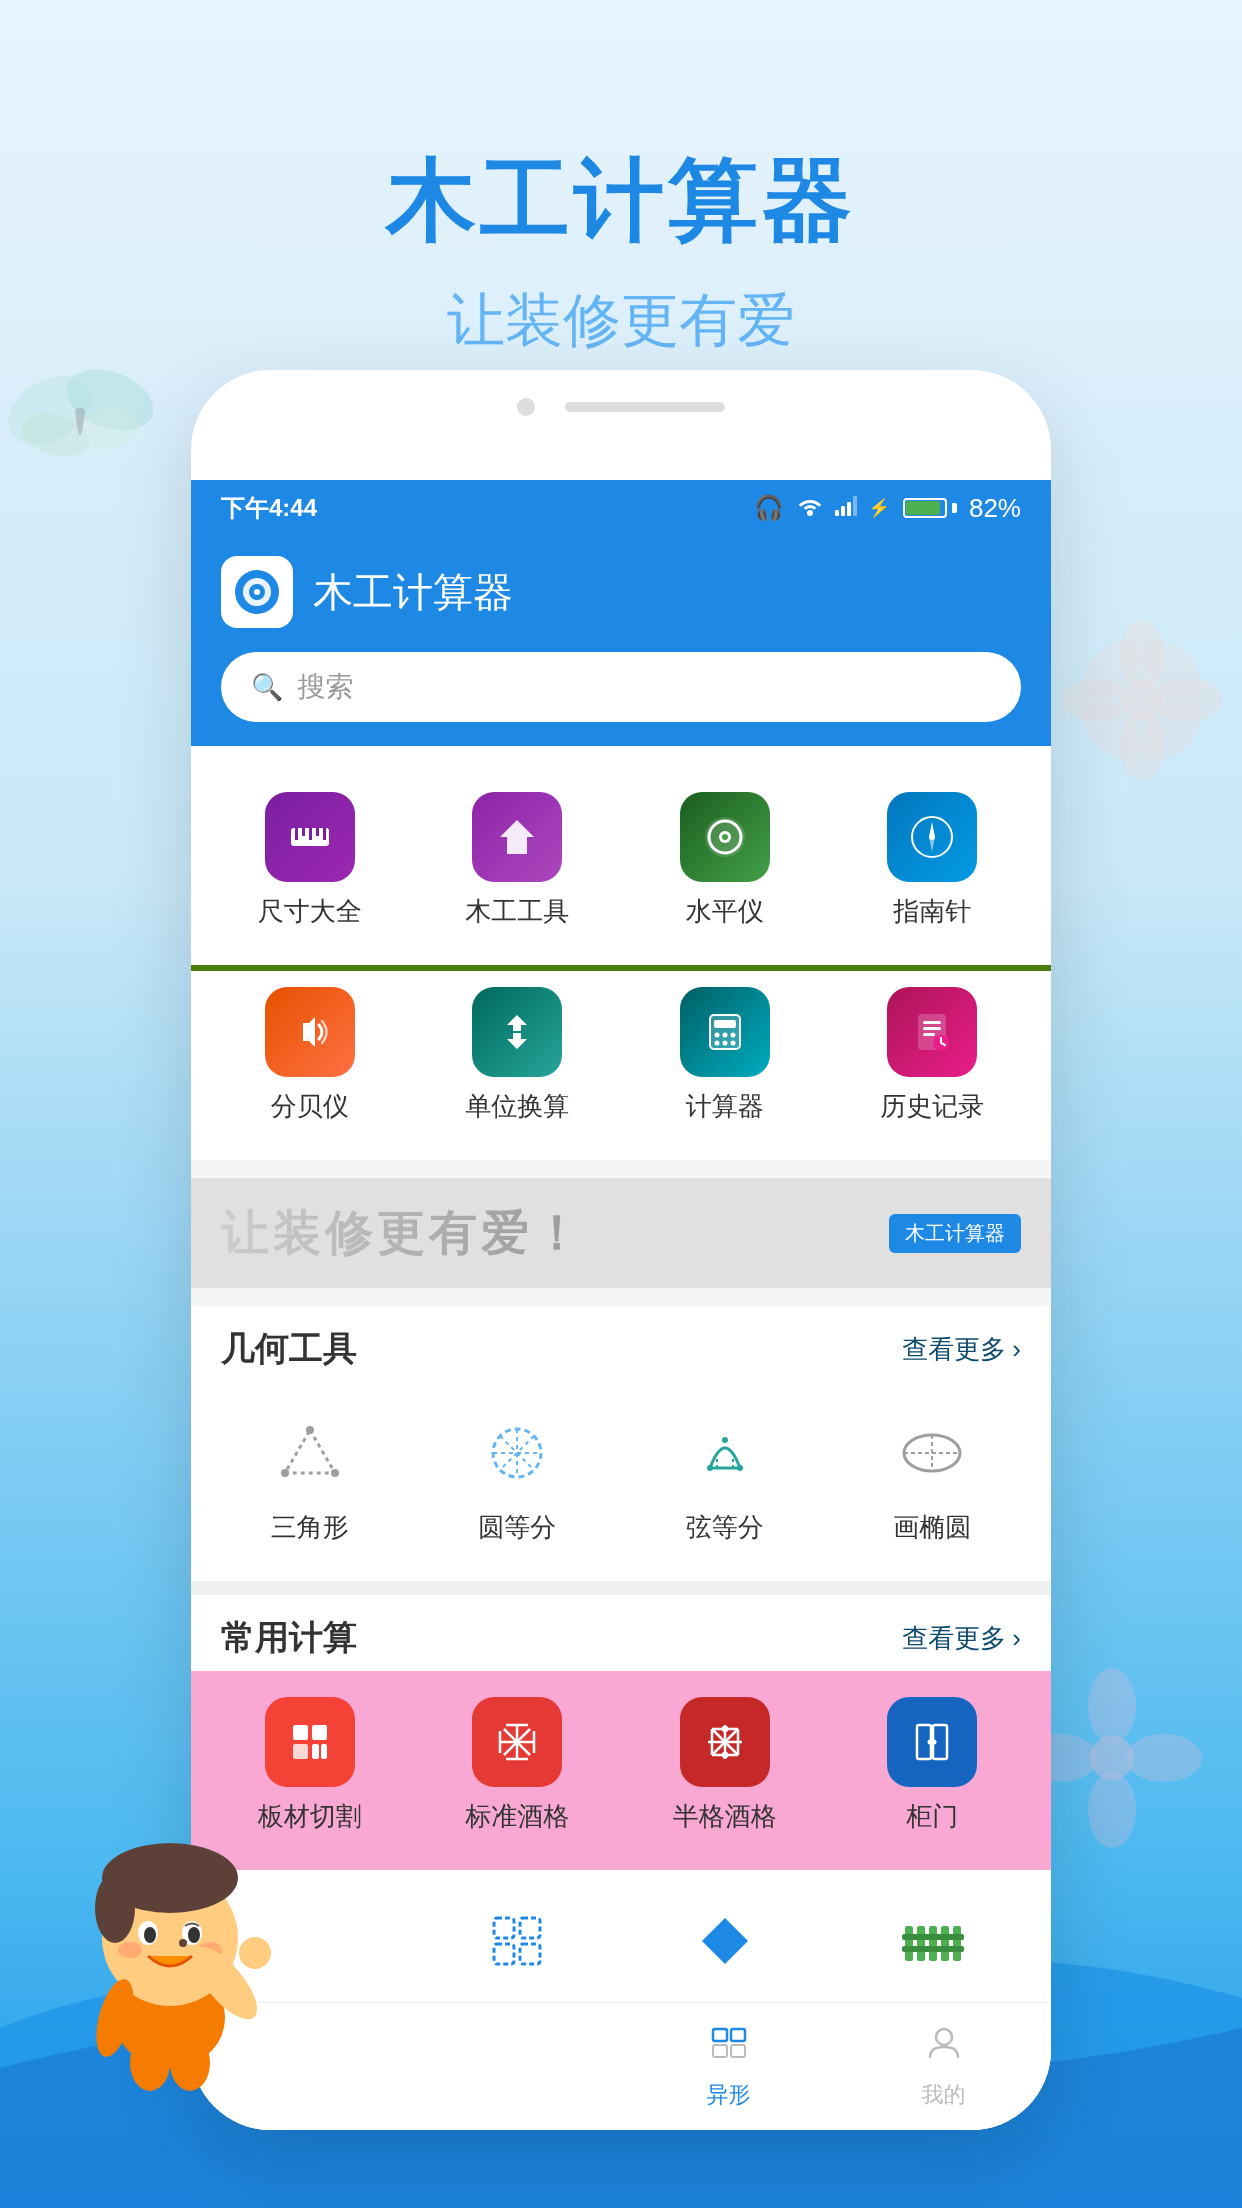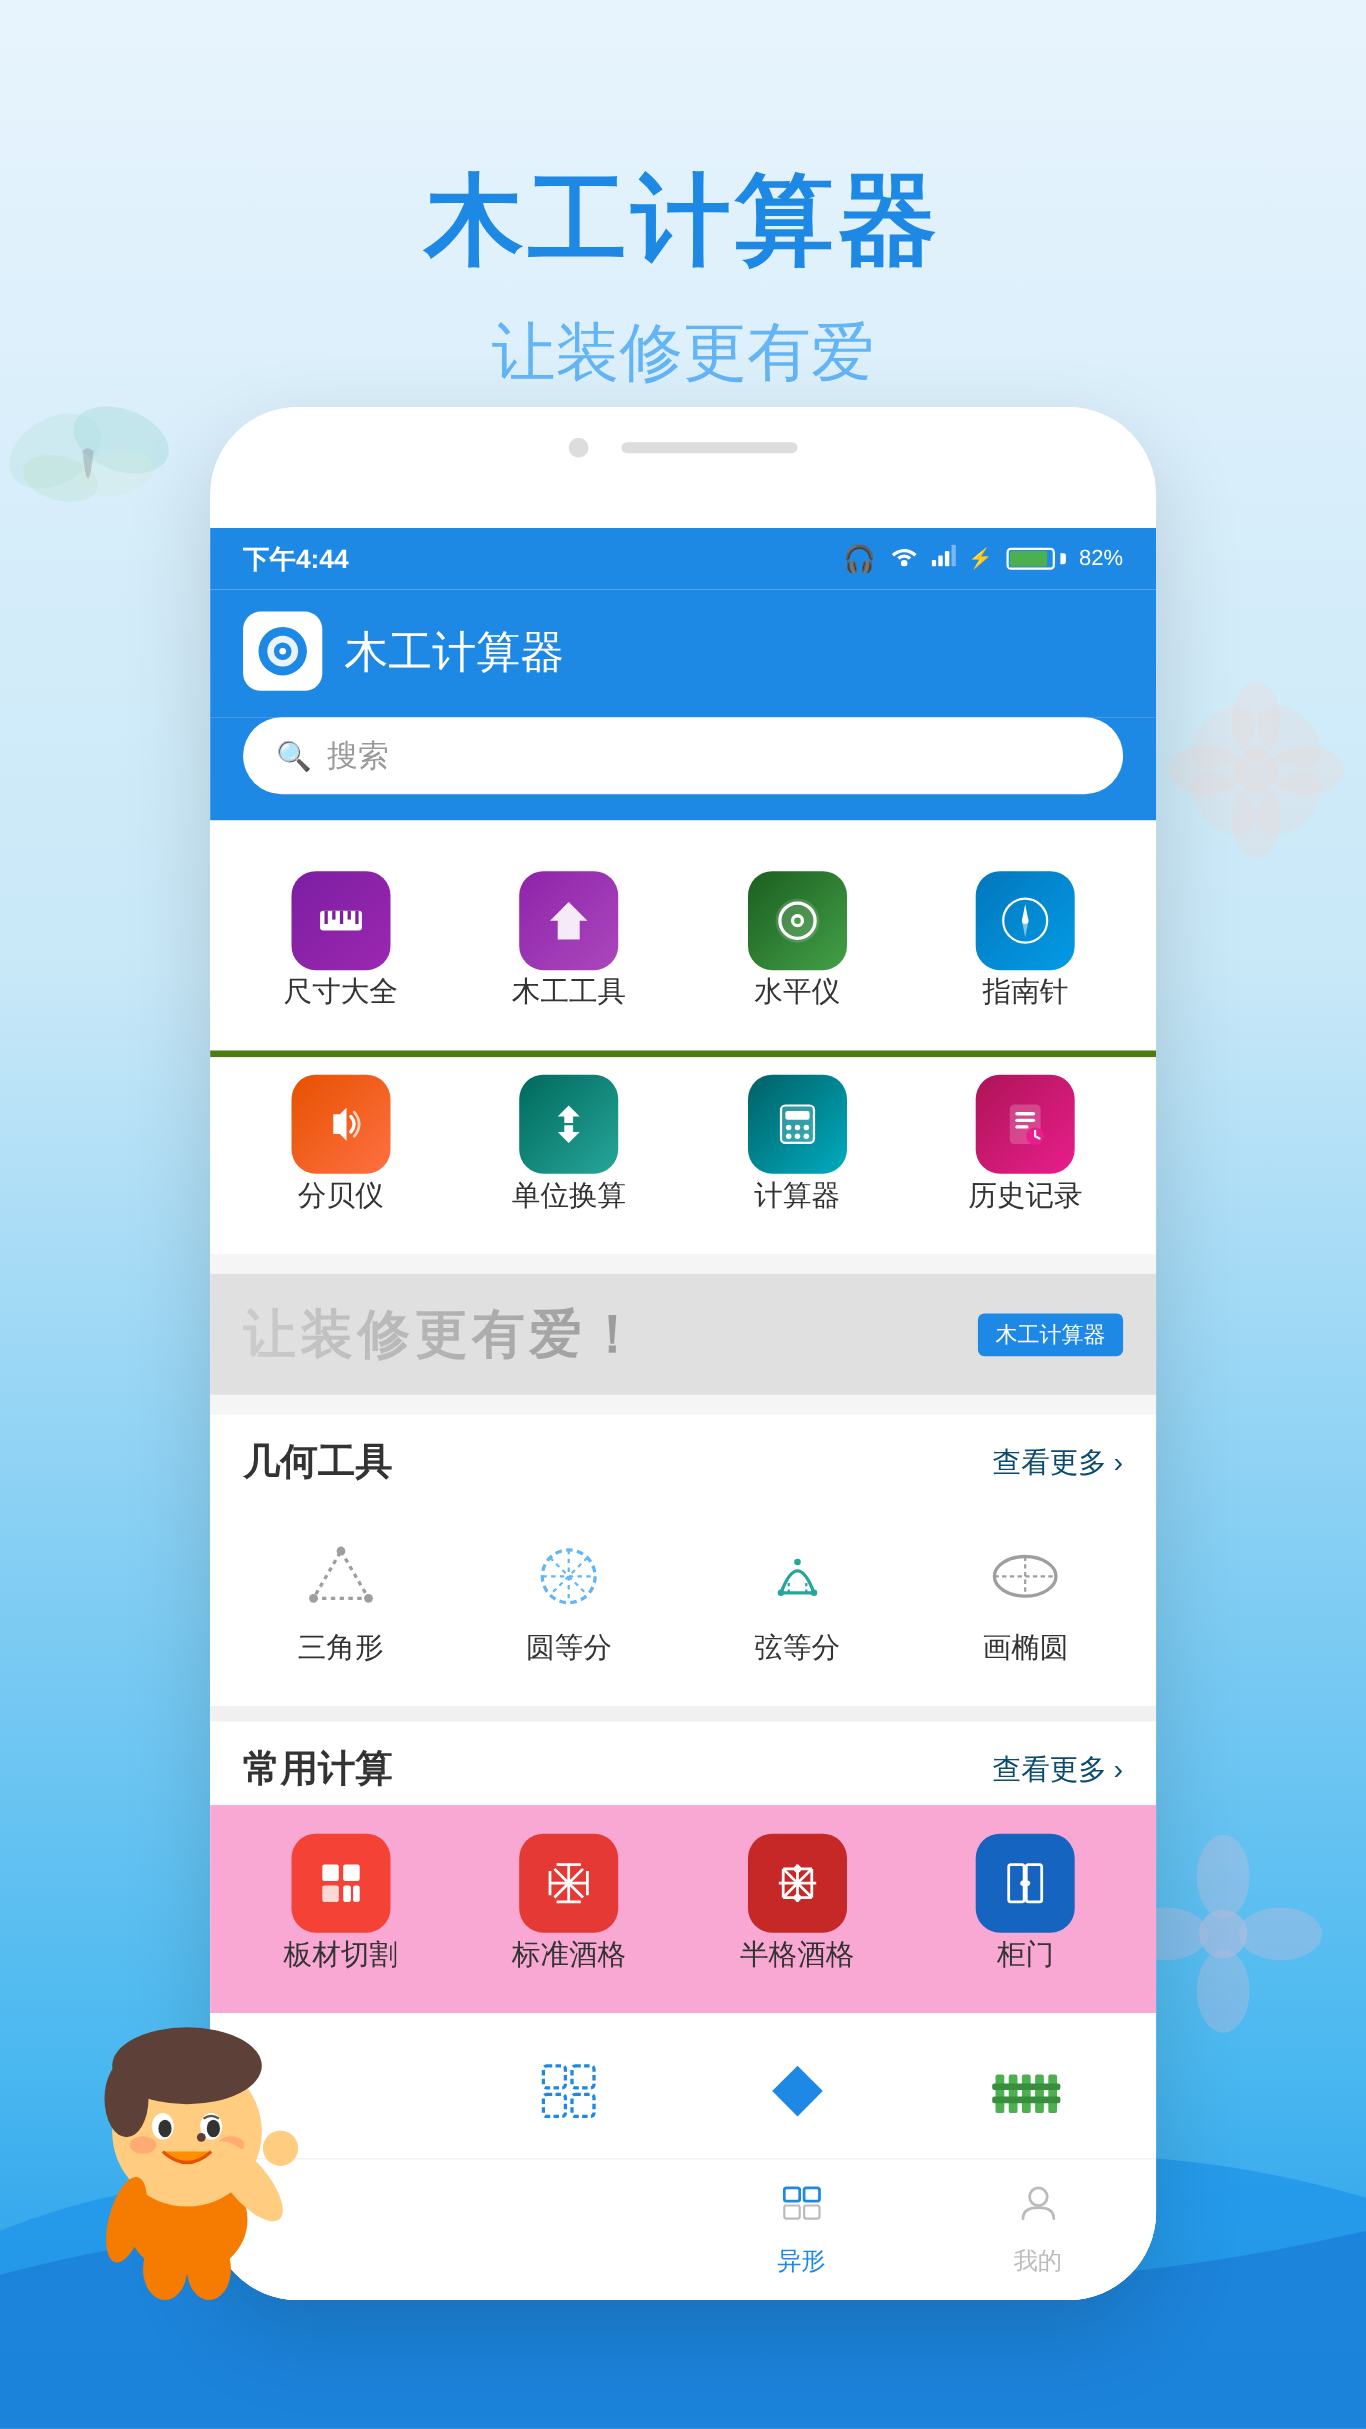--- a/index.html
+++ b/index.html
@@ -173,21 +173,21 @@
       padding: 30px 20px 20px;
       display: grid;
       grid-template-columns: repeat(4, 1fr);
       gap: 10px;
     }
     .icon-item {
       display: flex;
       flex-direction: column;
       align-items: center;
       padding: 16px 8px;
-      gap: 2px;
+      gap: 12px;
     }
     .icon-box {
       width: 90px; height: 90px;
       border-radius: 22px;
       display: flex;
       align-items: center;
       justify-content: center;
       font-size: 42px;
     }
     .icon-label {
@@ -398,21 +398,21 @@
           <rect x="18" y="0" width="4" height="20" rx="1" opacity="0.4"></rect>
         </svg>
       </span>
       <span style="font-size:18px;">⚡</span>
       <div class="battery-bar">
         <div class="battery-body">
           <div class="battery-fill"></div>
         </div>
         <div class="battery-tip"></div>
       </div>
-      <span style="font-size:20px;">82%</span>
+      <span style="font-size:26px;">82%</span>
     </div>
   </div>
 
   <div class="app-header">
     <div class="app-icon-wrapper">
       <svg width="48" height="48" viewBox="0 0 48 48">
         <circle cx="24" cy="24" r="22" fill="#1e88e5"></circle>
         <circle cx="24" cy="24" r="14" fill="white" opacity="0.9"></circle>
         <circle cx="24" cy="24" r="8" fill="#1e88e5"></circle>
         <circle cx="24" cy="24" r="3" fill="white"></circle>

